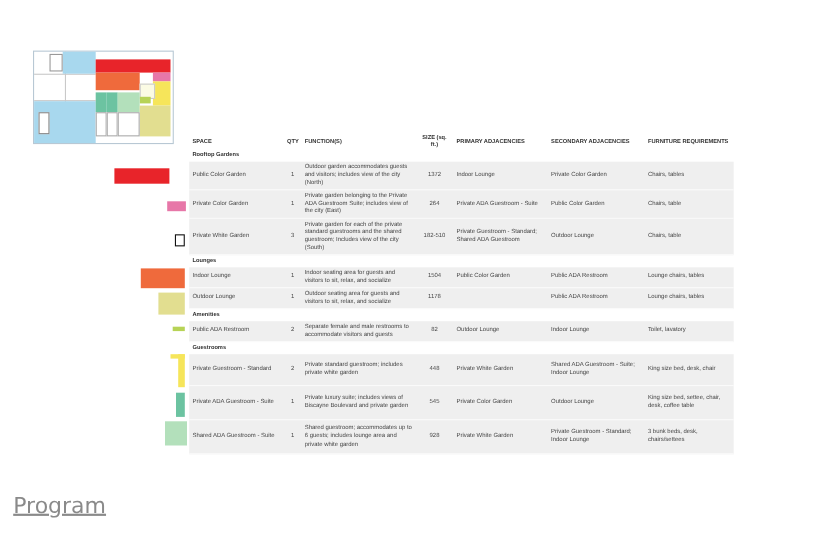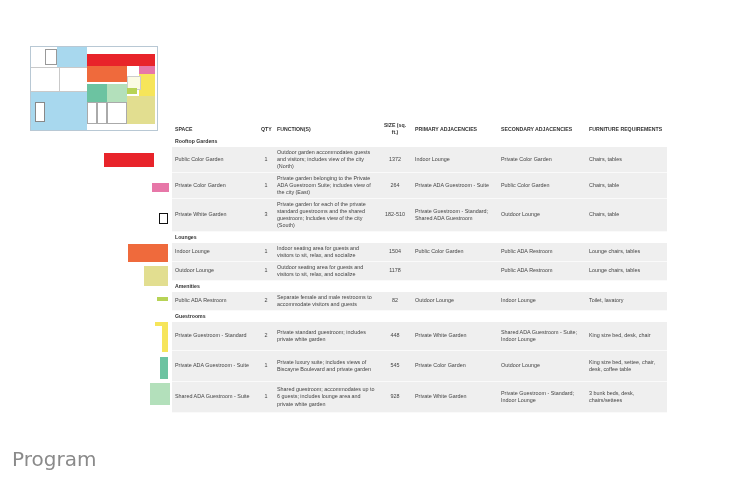--- a/index.html
+++ b/index.html
@@ -15,21 +15,21 @@
   .sec { font-weight:bold; font-size:5.2px; height:11px; display:flex; align-items:center; padding-left:3px; color:#333;}
   .row { display:flex; align-items:center; background:#efefef; border-bottom:1px solid #fafafa; }
   .c { padding:0 3px; box-sizing:border-box; }
   .c-space { width:86px; }
   .c-qty { width:16px; text-align:center; }
   .c-func { width:104px; }
   .c-size { width:34px; text-align:center; }
   .c-prim { width:86px; }
   .c-sec { width:88px; }
   .c-furn { width:81px; }
-  .title { position:absolute; left:12px; top:447px; font-size:20px; color:#8a8a8a; font-family:"DejaVu Sans", sans-serif; }
+  .title { position:absolute; left:12px; top:447px; font-size:20px; color:#8a8a8a; font-family:"DejaVu Sans", sans-serif;text-decoration:underline; }
 </style>
 </head>
 <body>
 
 <div class="plan">
   <div class="ln" style="left:0;top:20px;width:56px;height:1px;"></div>
   <div class="ln" style="left:0;top:44px;width:56px;height:1px;"></div>
   <div class="ln" style="left:28px;top:0;width:1px;height:83px;"></div>
   <div class="r" style="left:26px;top:0;width:30px;height:20px;background:#a8d8ee;"></div>
   <div class="r" style="left:0;top:45px;width:56px;height:38px;background:#a8d8ee;"></div>

